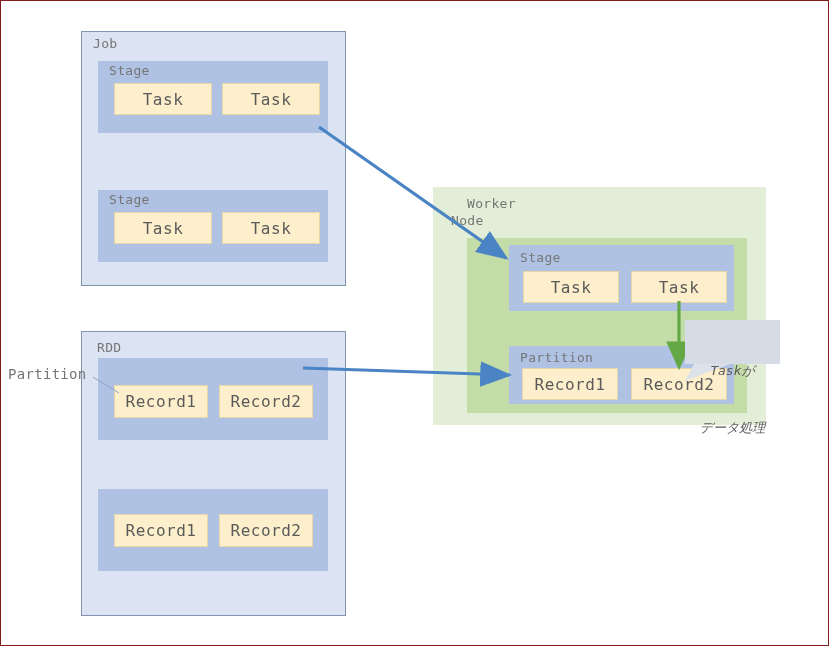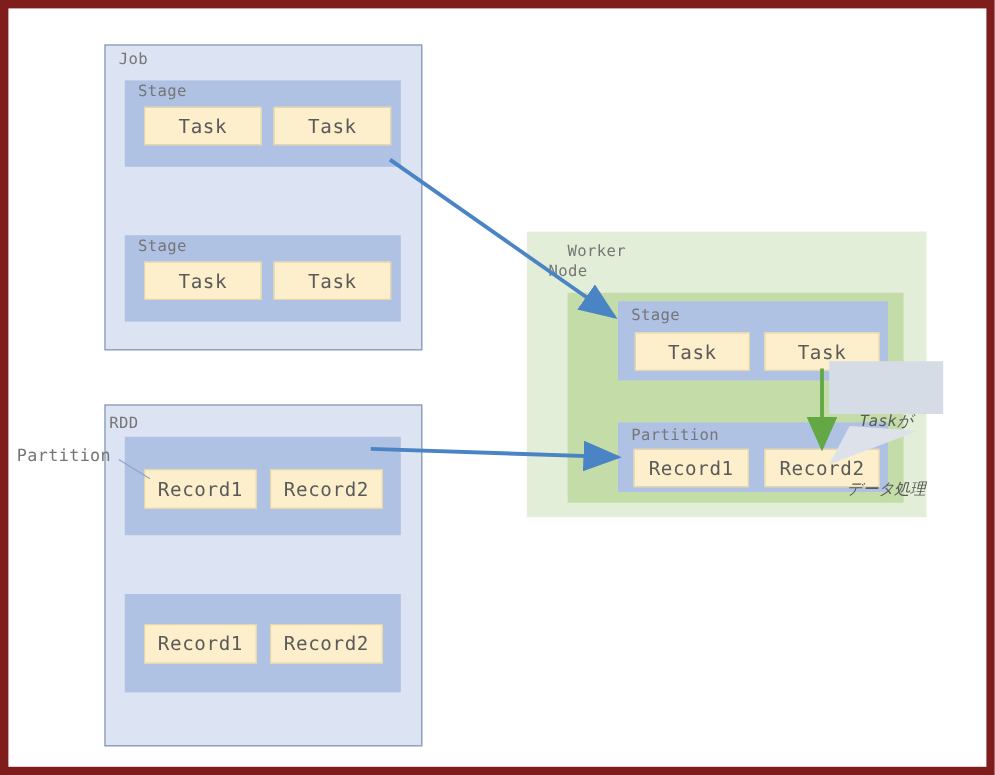--- a/index.html
+++ b/index.html
@@ -9,21 +9,21 @@
   }
   body {
     font-family: "DejaVu Sans Mono", monospace;
   }
   #canvas {
     position: relative;
     width: 829px;
     height: 646px;
     background: #ffffff;
     box-sizing: border-box;
-    border: 7px solid #7f1d1d;
+    border: 1px solid #7f1d1d;
     overflow: hidden;
     padding-left: 21px;
   }
 
   
   .box {
     position: absolute;
     box-sizing: border-box;
   }
 
@@ -114,21 +114,21 @@
   <div class="caption" style="left:108px; top:62px;">Stage</div>
   <div class="box leaf-cream" style="left:113px; top:82px; width:98px; height:32px;">Task</div>
   <div class="box leaf-cream" style="left:221px; top:82px; width:98px; height:32px;">Task</div>
 
   <div class="box group-blue" style="left:97px; top:189px; width:230px; height:72px;"></div>
   <div class="caption" style="left:108px; top:191px;">Stage</div>
   <div class="box leaf-cream" style="left:113px; top:211px; width:98px; height:32px;">Task</div>
   <div class="box leaf-cream" style="left:221px; top:211px; width:98px; height:32px;">Task</div>
 
   <div class="box container-lightblue" style="left:80px; top:330px; width:265px; height:285px;"></div>
-  <div class="caption" style="left:84px; top:339px;">RDD</div>
+  <div class="caption" style="left:96px; top:339px;">RDD</div>
 
   <div class="box group-blue" style="left:97px; top:357px; width:230px; height:82px;"></div>
   <div class="box leaf-cream" style="left:113px; top:384px; width:94px; height:33px;">Record1</div>
   <div class="box leaf-cream" style="left:218px; top:384px; width:94px; height:33px;">Record2</div>
 
   <div class="box group-blue" style="left:97px; top:488px; width:230px; height:82px;"></div>
   <div class="box leaf-cream" style="left:113px; top:513px; width:94px; height:33px;">Record1</div>
   <div class="box leaf-cream" style="left:218px; top:513px; width:94px; height:33px;">Record2</div>
 
   <div class="free-label" style="left:7px; top:365px;">Partition</div>
@@ -162,18 +162,18 @@
 
     <line x1="318" y1="126" x2="505" y2="257" stroke="#4A84C4" stroke-width="3.2" marker-end="url(#ah-blue)"></line>
 
     <line x1="302" y1="367" x2="508" y2="374" stroke="#4A84C4" stroke-width="3.2" marker-end="url(#ah-blue)"></line>
 
     <line x1="678" y1="300" x2="678" y2="366" stroke="#63A844" stroke-width="3.2" marker-end="url(#ah-green)"></line>
 
     <line x1="92" y1="376" x2="118" y2="392" stroke="#8CA5C9" stroke-width="1"></line>
   </svg>
 
-  <div class="callout" style="left:684px; top:294px; width:95px; height:44px;font-style:italic;">
+  <div class="callout" style="left:684px; top:319px; width:95px; height:44px;font-style:italic;">
     <div>Taskが</div>
     <div>データ処理</div>
   </div>
 
 </div>
 
 </body></html>

